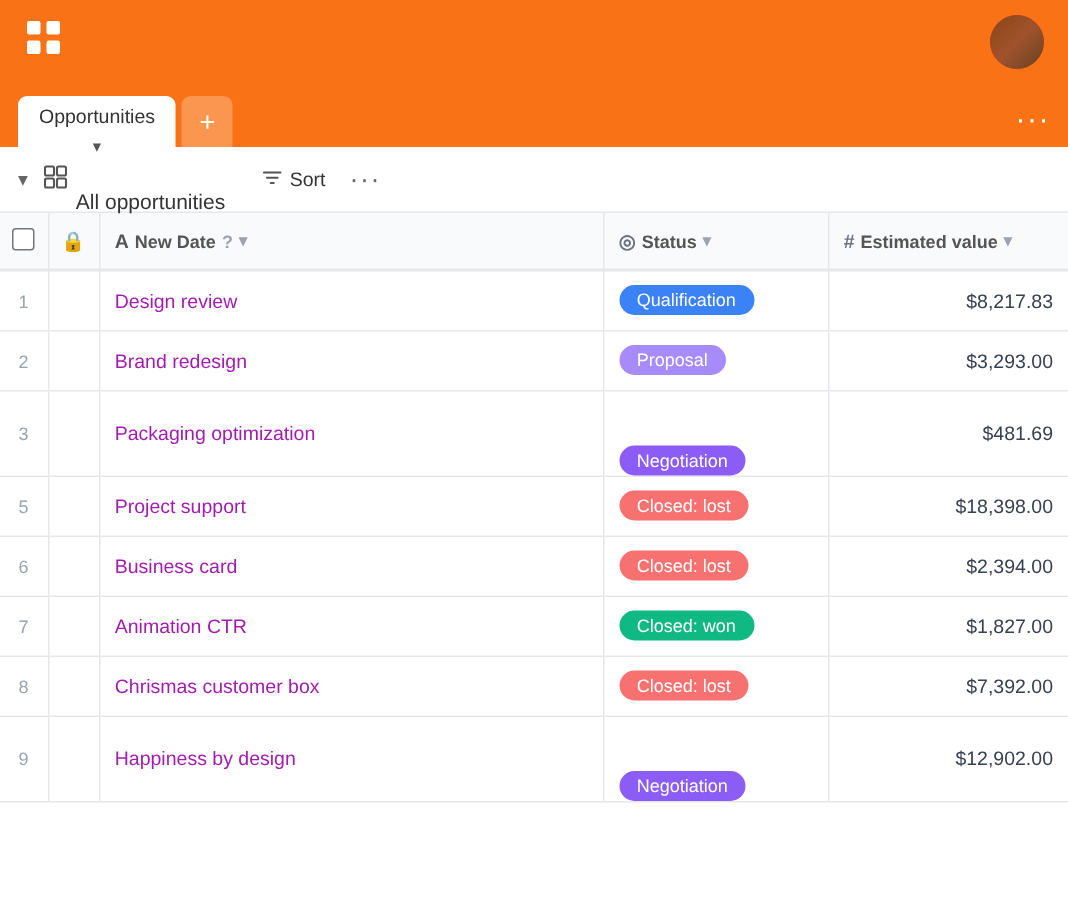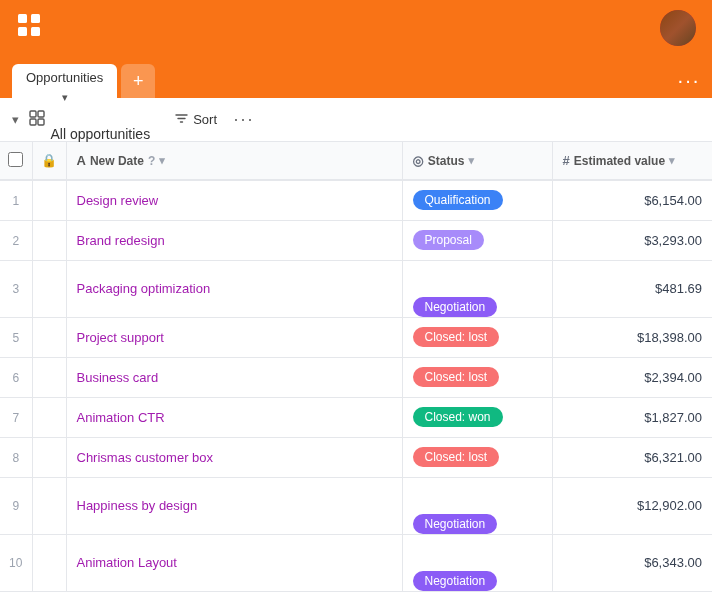--- a/index.html
+++ b/index.html
@@ -252,21 +252,21 @@
           </div>
         </th>
       </tr>
     </thead>
     <tbody id="table-body">
     <tr>
           <td class="td-checkbox"><span style="color: rgb(156, 163, 175); font-size: 12px;">1</span></td>
           <td class="td-expand"></td>
           <td class="td-name">Design review</td>
           <td><span class="badge badge-qualification">Qualification</span></td>
-          <td class="td-value">$6,154.00</td>
+          <td class="td-value">$8,217.83</td>
         </tr>
         <tr>
           <td class="td-checkbox"><span style="color: rgb(156, 163, 175); font-size: 12px;">2</span></td>
           <td class="td-expand"></td>
           <td class="td-name">Brand redesign</td>
           <td><span class="badge badge-proposal">Proposal</span></td>
           <td class="td-value">$3,293.00</td>
         </tr>
         <tr>
           <td class="td-checkbox"><span style="color: rgb(156, 163, 175); font-size: 12px;">3</span></td>
@@ -294,31 +294,24 @@
           <td class="td-expand"></td>
           <td class="td-name">Animation CTR</td>
           <td><span class="badge badge-closed-won">Closed: won</span></td>
           <td class="td-value">$1,827.00</td>
         </tr>
         <tr>
           <td class="td-checkbox"><span style="color: rgb(156, 163, 175); font-size: 12px;">8</span></td>
           <td class="td-expand"></td>
           <td class="td-name">Chrismas customer box</td>
           <td><span class="badge badge-closed-lost">Closed: lost</span></td>
-          <td class="td-value">$6,321.00</td>
+          <td class="td-value">$7,392.00</td>
         </tr>
         <tr>
           <td class="td-checkbox"><span style="color: rgb(156, 163, 175); font-size: 12px;">9</span></td>
           <td class="td-expand"></td>
           <td class="td-name">Happiness by design</td>
           <td><span class="badge badge-negotiation">Negotiation</span></td>
           <td class="td-value">$12,902.00</td>
         </tr>
-        <tr>
-          <td class="td-checkbox"><span style="color: rgb(156, 163, 175); font-size: 12px;">10</span></td>
-          <td class="td-expand"></td>
-          <td class="td-name">Animation Layout</td>
-          <td><span class="badge badge-negotiation">Negotiation</span></td>
-          <td class="td-value">$6,343.00</td>
-        </tr>
       </tbody>
   </table>
 </div>
 
 </body></html>

